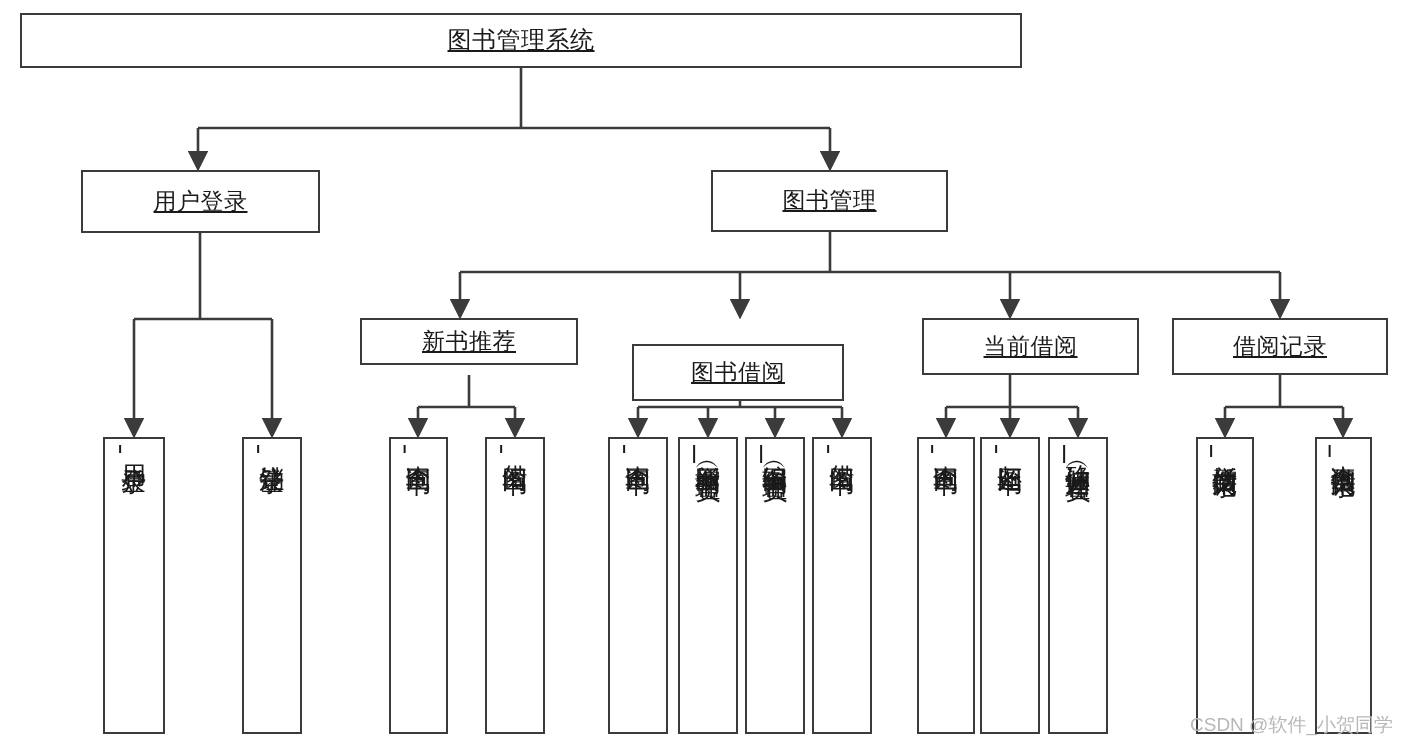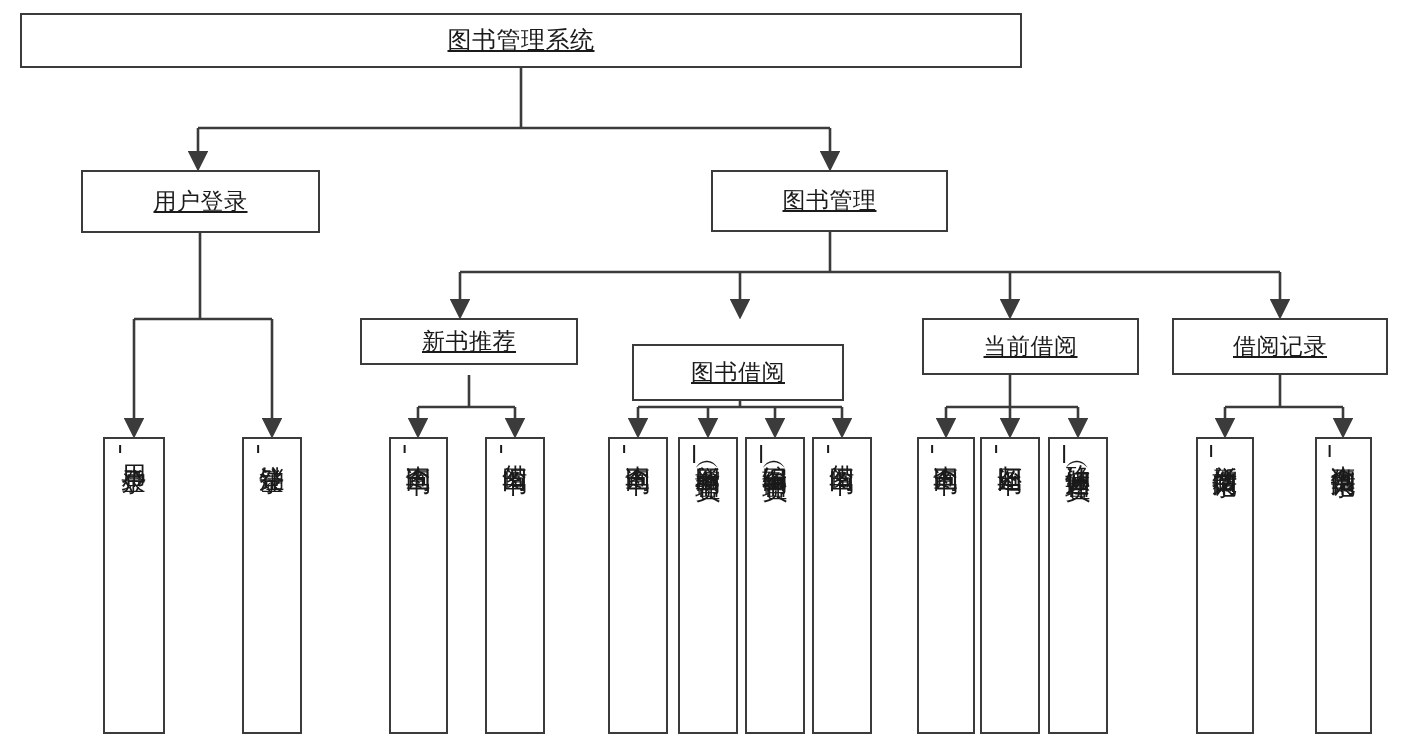--- a/index.html
+++ b/index.html
@@ -186,13 +186,14 @@
         <span class="label">确认归还（管理员）</span>
       </div>
       <div class="node vert" style="left: 1196px; top: 437px; width: 58px; height: 297px;">
         <span class="label">新增借阅记录</span>
       </div>
       <div class="node vert" style="left: 1315px; top: 437px; width: 57px; height: 297px;">
         <span class="label">查询借阅记录</span>
       </div>
     </div>
 
+  <div id="watermark">CSDN @软件_小贺同学</div>
 </div>
 
 </body></html>

